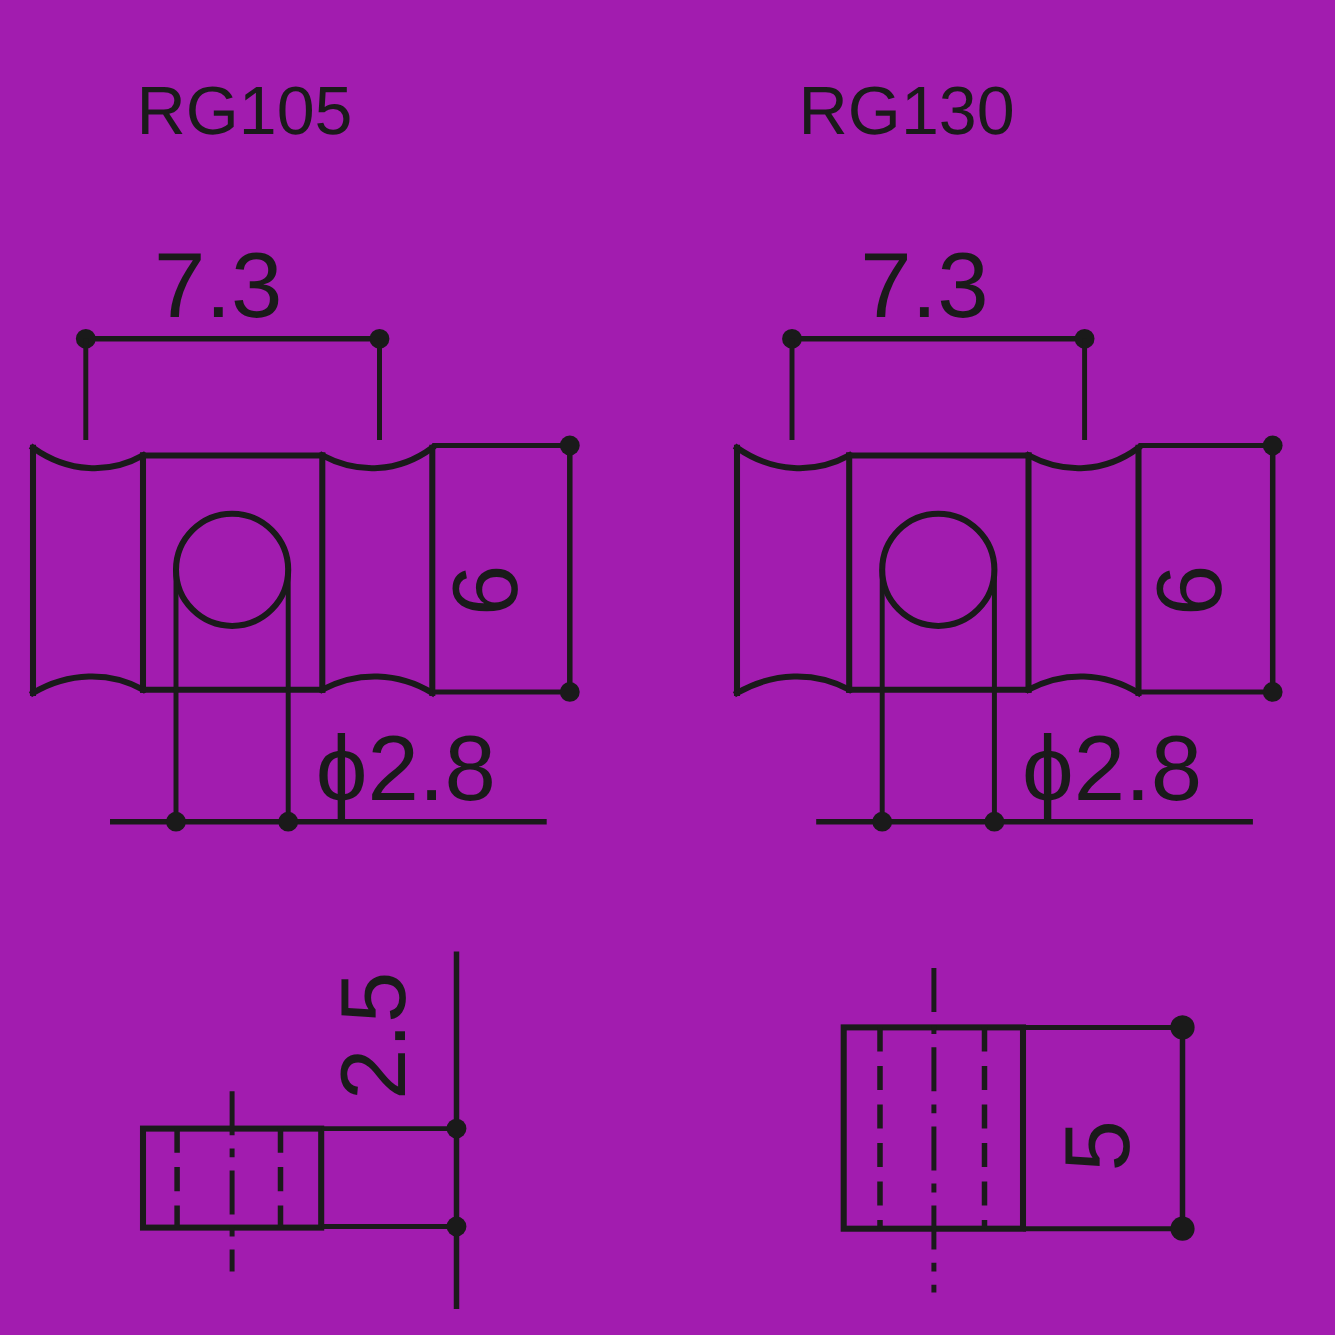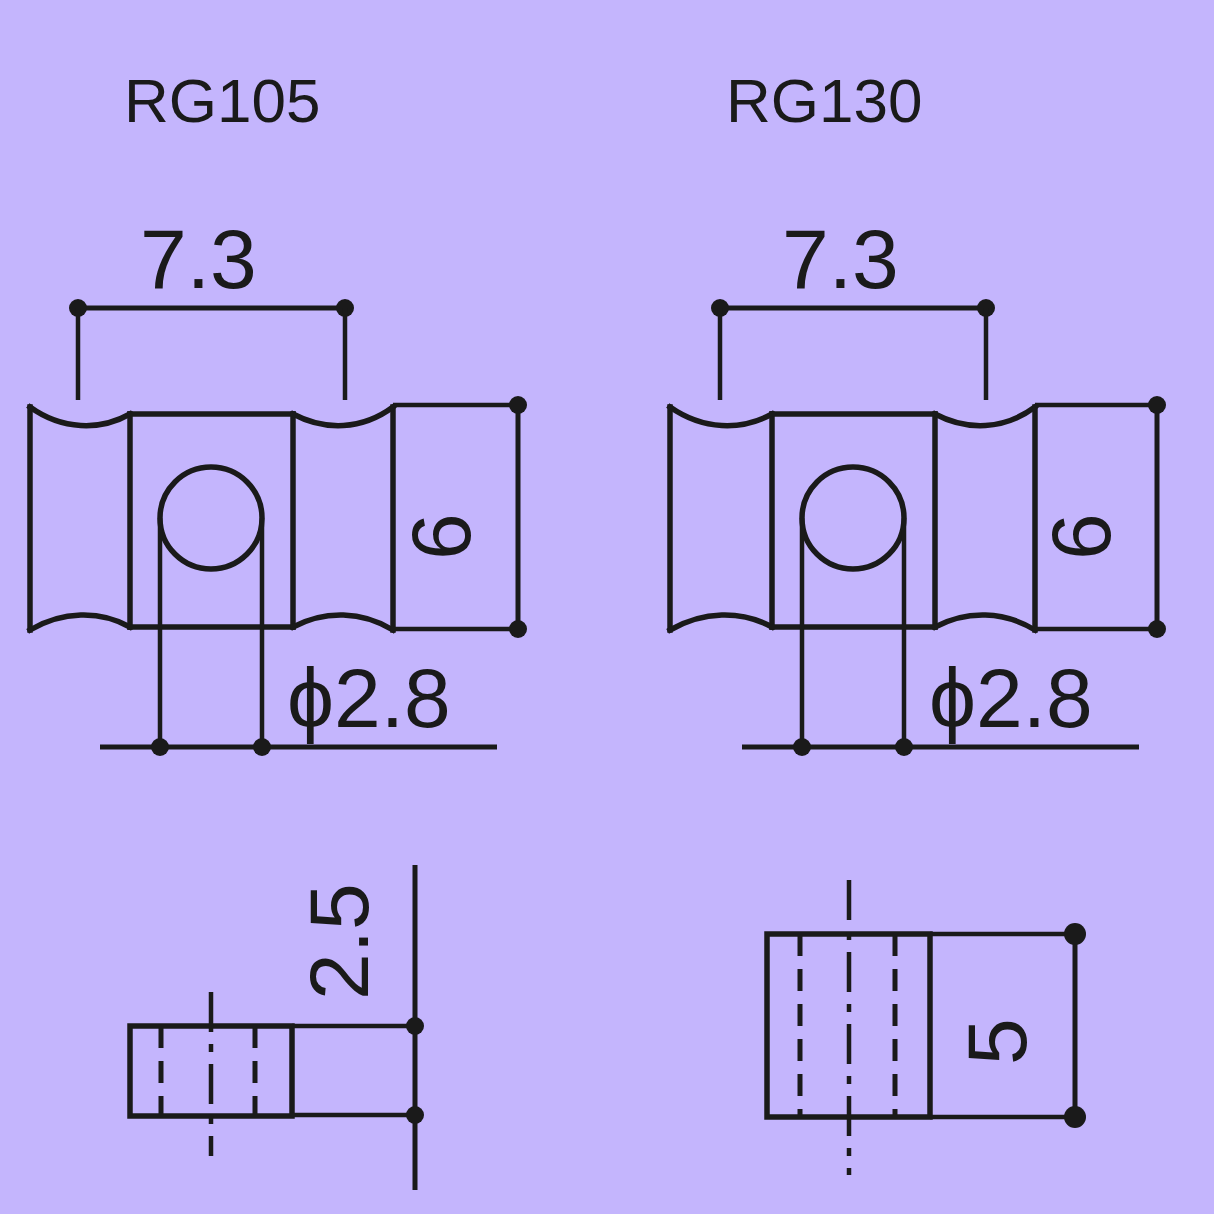--- a/index.html
+++ b/index.html
@@ -8,21 +8,21 @@
     padding: 0;
     background: #ffffff;
   }
   body {
     font-family: "Liberation Sans", sans-serif;
   }
   #drawing-root {
     position: relative;
     width: 1214px;
     height: 1214px;
-    background: #c4b5fd;
+    background: #a21caf;
     overflow: hidden;
   }
   svg.sheet {
     display: block;
     width: 1214px;
     height: 1214px;
   }
   text {
     font-family: "Liberation Sans", sans-serif;
     fill: #1a1a1a;

